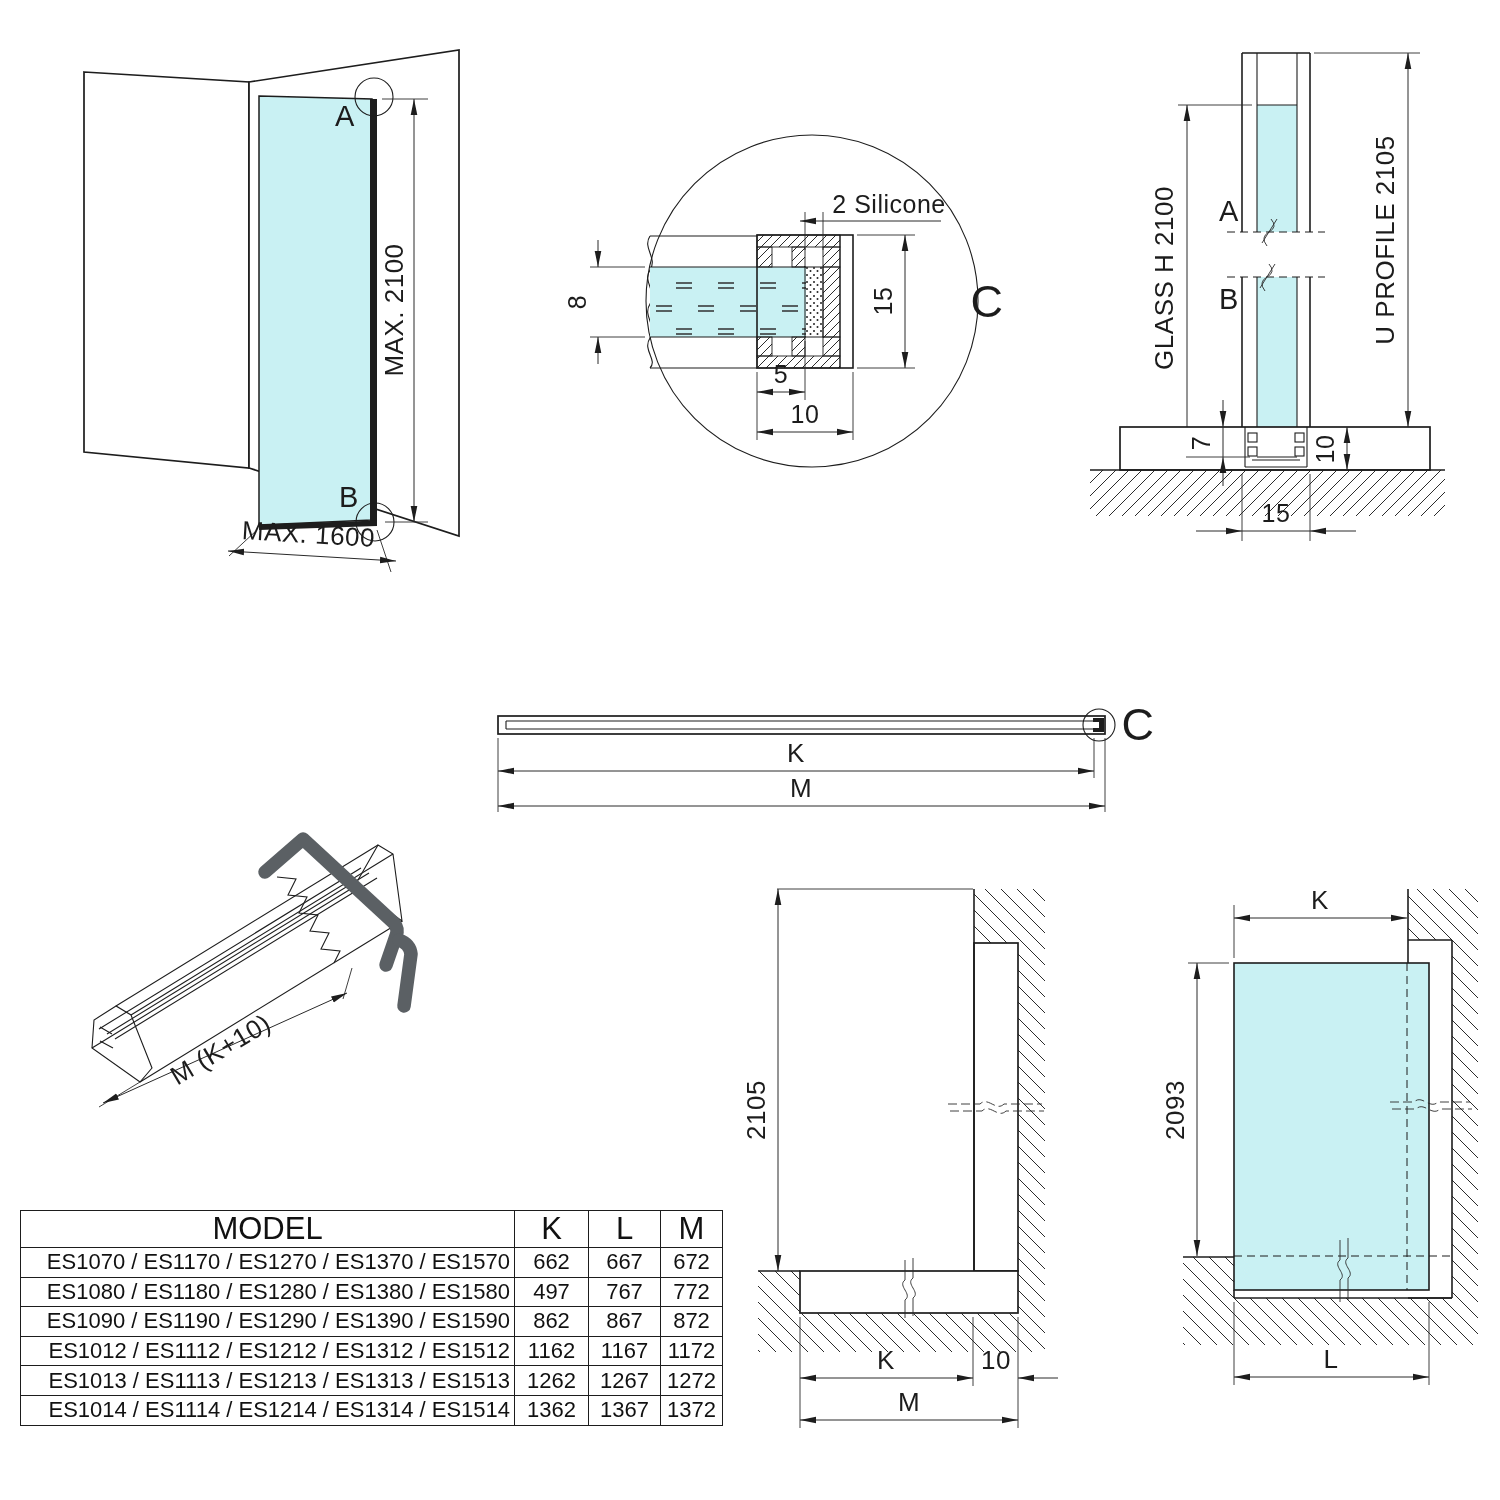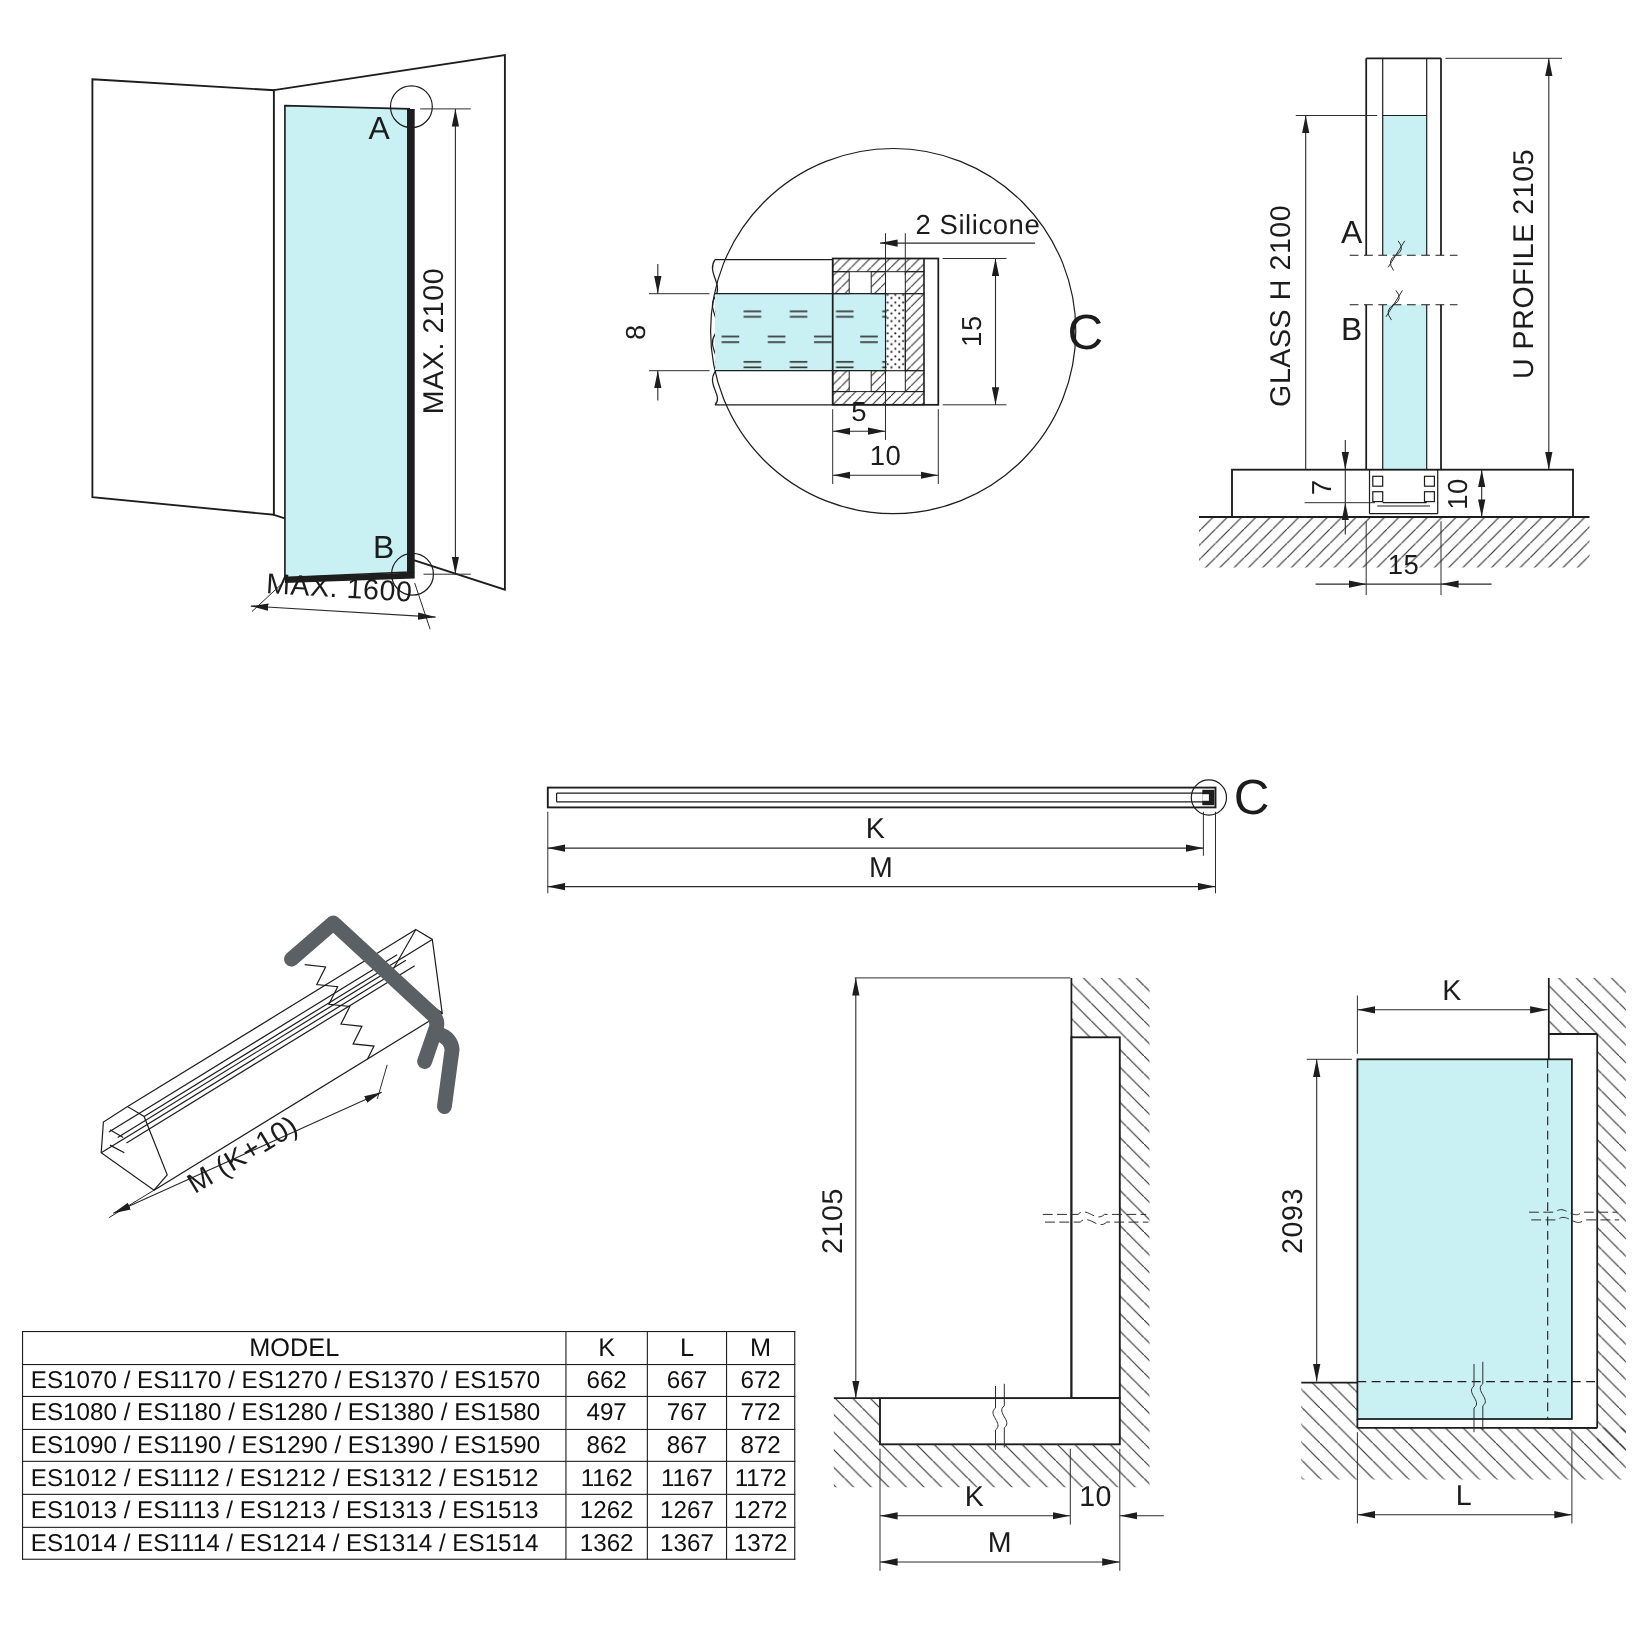--- a/index.html
+++ b/index.html
@@ -14,22 +14,22 @@
   .dash{stroke:#1d1d1d;stroke-width:1;fill:none;stroke-dasharray:8 5;}
   .dt{font:26px "Liberation Sans",sans-serif;fill:#1c1c1c;letter-spacing:.5px;}
   .dt-num{font-size:25px;}
   .dt-ab{font-size:29px;}
   .dt-C{font-size:45px;}
   .tableWrap{position:absolute;left:20px;top:1210px;width:702px;}
   table{width:100%;border-collapse:collapse;table-layout:fixed;}
   th,td{border:1.5px solid #1d1d1d;height:28.6px;padding:0 4px;font-weight:400;
         font-size:22px;color:#111;text-align:center;white-space:nowrap;overflow:hidden;
         font-family:"Liberation Sans",sans-serif;}
-  th{font-size:23px;}
-  td.model{text-align:left;padding-left:7px;}
+  th{font-size:31px;}
+  td.model{text-align:right;padding-left:7px;}
   tr.thick th,tr.thick td{border-top:2.8px solid #1d1d1d;}
 </style>
 </head>
 <body>
 
 <div class="canvas">
 
 <svg width="1500" height="1500" viewBox="0 0 1500 1500">
   <defs>
     <marker id="ah" viewBox="0 0 16 8" refX="16" refY="4" markerWidth="16" markerHeight="8" orient="auto-start-reverse" markerUnits="userSpaceOnUse">

